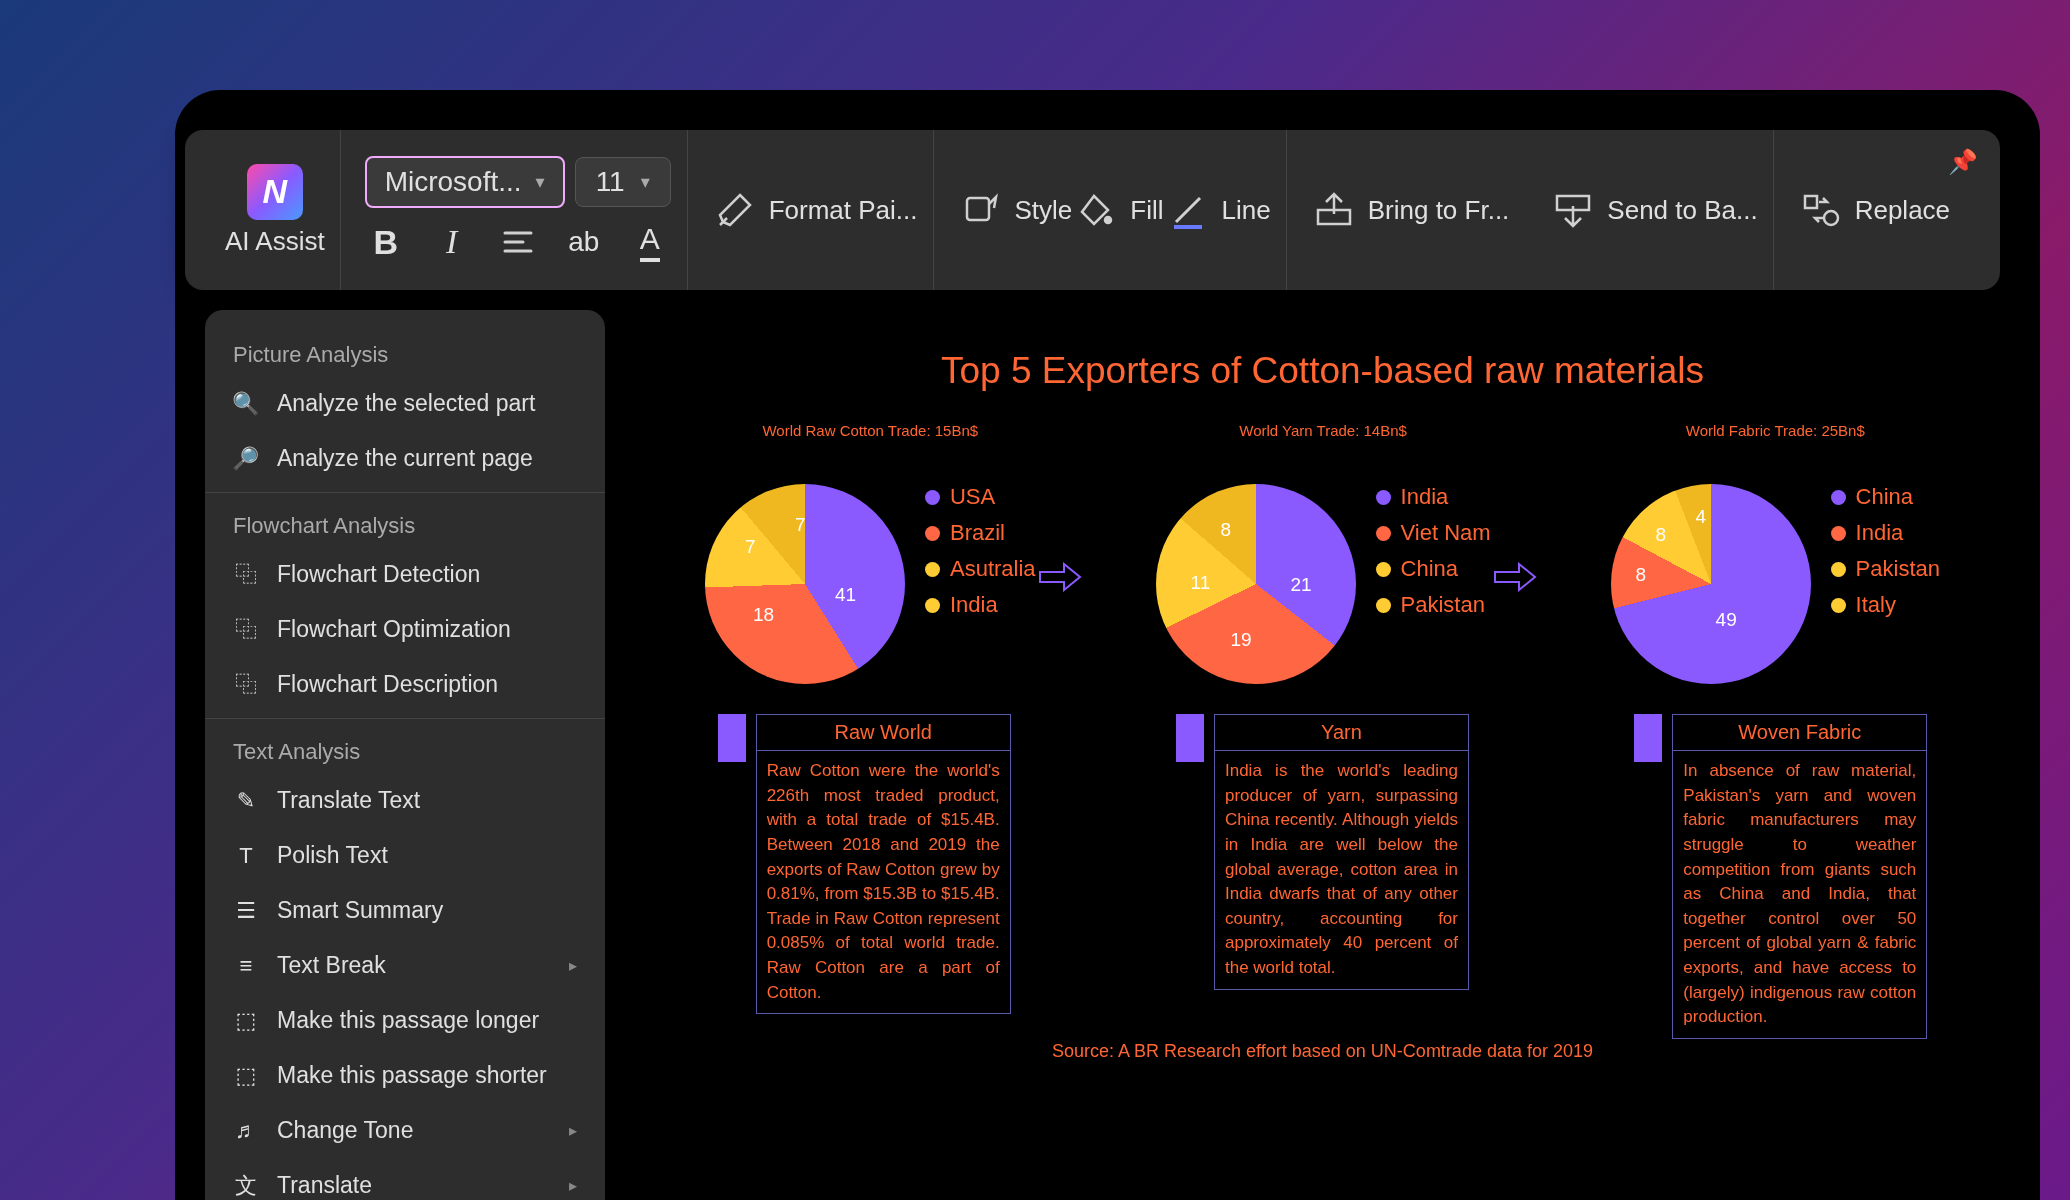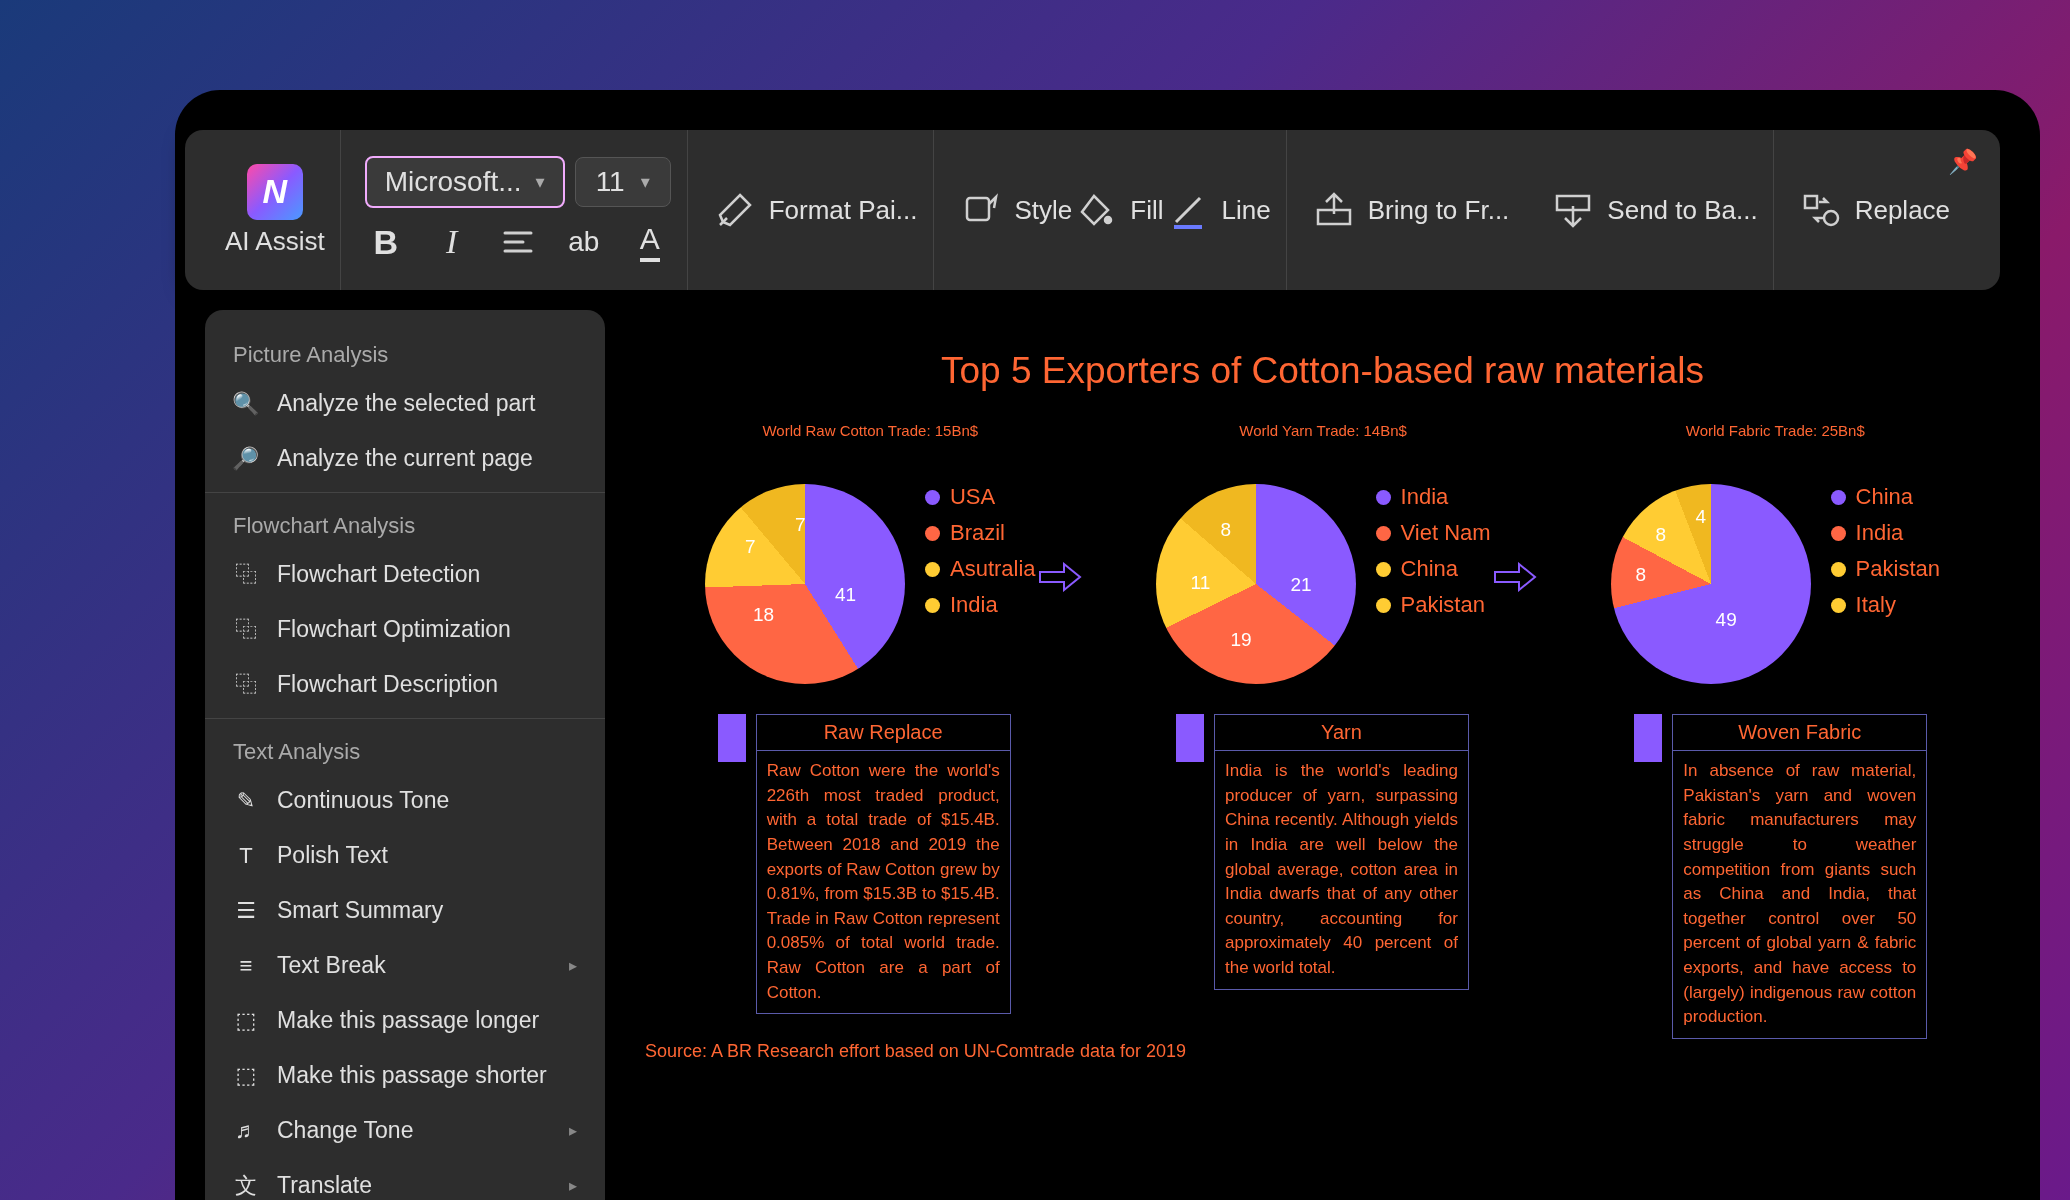--- a/index.html
+++ b/index.html
@@ -37,21 +37,21 @@
 .legend{display:flex;flex-direction:column;gap:10px;}
 .legend-item{display:flex;align-items:center;gap:10px;font-size:22px;color:#ff6633;}
 .legend-dot{width:15px;height:15px;border-radius:50%;}
 .arrow-between{position:absolute;right:-46px;top:140px;width:44px;height:30px;}
 .text-boxes-row{display:flex;justify-content:space-around;gap:20px;}
 .text-box-wrap{display:flex;align-items:flex-start;gap:10px;}
 .purple-bar{width:28px;height:48px;background:#8a5aff;}
 .text-box{border:1px solid #5a5aaa;width:255px;overflow:hidden;}
 .text-box-header{text-align:center;font-size:20px;color:#ff6633;padding:6px;border-bottom:1px solid #5a5aaa;}
 .text-box-body{padding:8px 10px;font-size:17px;line-height:1.45;color:#ff6633;text-align:justify;}
-.source-note{font-size:18px;color:#ff6633;margin-top:2px;}
+.source-note{text-align:center;font-size:18px;color:#ff6633;margin-top:2px;}
 .slice-label{position:absolute;color:#fff;font-size:19px;font-weight:500;}
 .dropdown-caret{font-size:18px;color:#aaa;}
 </style>
 </head>
 <body>
 
 <div class="app-window">
 
 <div class="toolbar">
   <span class="pin-icon">📌</span>
@@ -197,21 +197,21 @@
     <span>Flowchart Optimization</span>
   </div>
   <div class="panel-item">
     <span class="panel-item-icon">⿻</span>
     <span>Flowchart Description</span>
   </div>
   <div class="panel-divider"></div>
   <div class="panel-section-header">Text Analysis</div>
   <div class="panel-item">
     <span class="panel-item-icon">✎</span>
-    <span>Continuous Tone</span>
+    <span>Translate Text</span>
   </div>
   <div class="panel-item">
     <span class="panel-item-icon">T</span>
     <span>Polish Text</span>
   </div>
   <div class="panel-item">
     <span class="panel-item-icon">☰</span>
     <span>Smart Summary</span>
   </div>
   <div class="panel-item">
@@ -338,21 +338,21 @@
               </div>
         </div>
       </div>
     </div>
   </div>
 
   <div class="text-boxes-row">
     <div class="text-box-wrap">
       <div class="purple-bar"></div>
       <div class="text-box">
-        <div class="text-box-header">Raw Replace</div>
+        <div class="text-box-header">Raw World</div>
         <div class="text-box-body">Raw Cotton were the world's 226th most traded product, with a total trade of $15.4B. Between 2018 and 2019 the exports of Raw Cotton grew by 0.81%, from $15.3B to $15.4B. Trade in Raw Cotton represent 0.085% of total world trade. Raw Cotton are a part of Cotton.</div>
       </div>
     </div>
     <div class="text-box-wrap">
       <div class="purple-bar"></div>
       <div class="text-box">
         <div class="text-box-header">Yarn</div>
         <div class="text-box-body">India is the world's leading producer of yarn, surpassing China recently. Although yields in India are well below the global average, cotton area in India dwarfs that of any other country, accounting for approximately 40 percent of the world total.</div>
       </div>
     </div>

